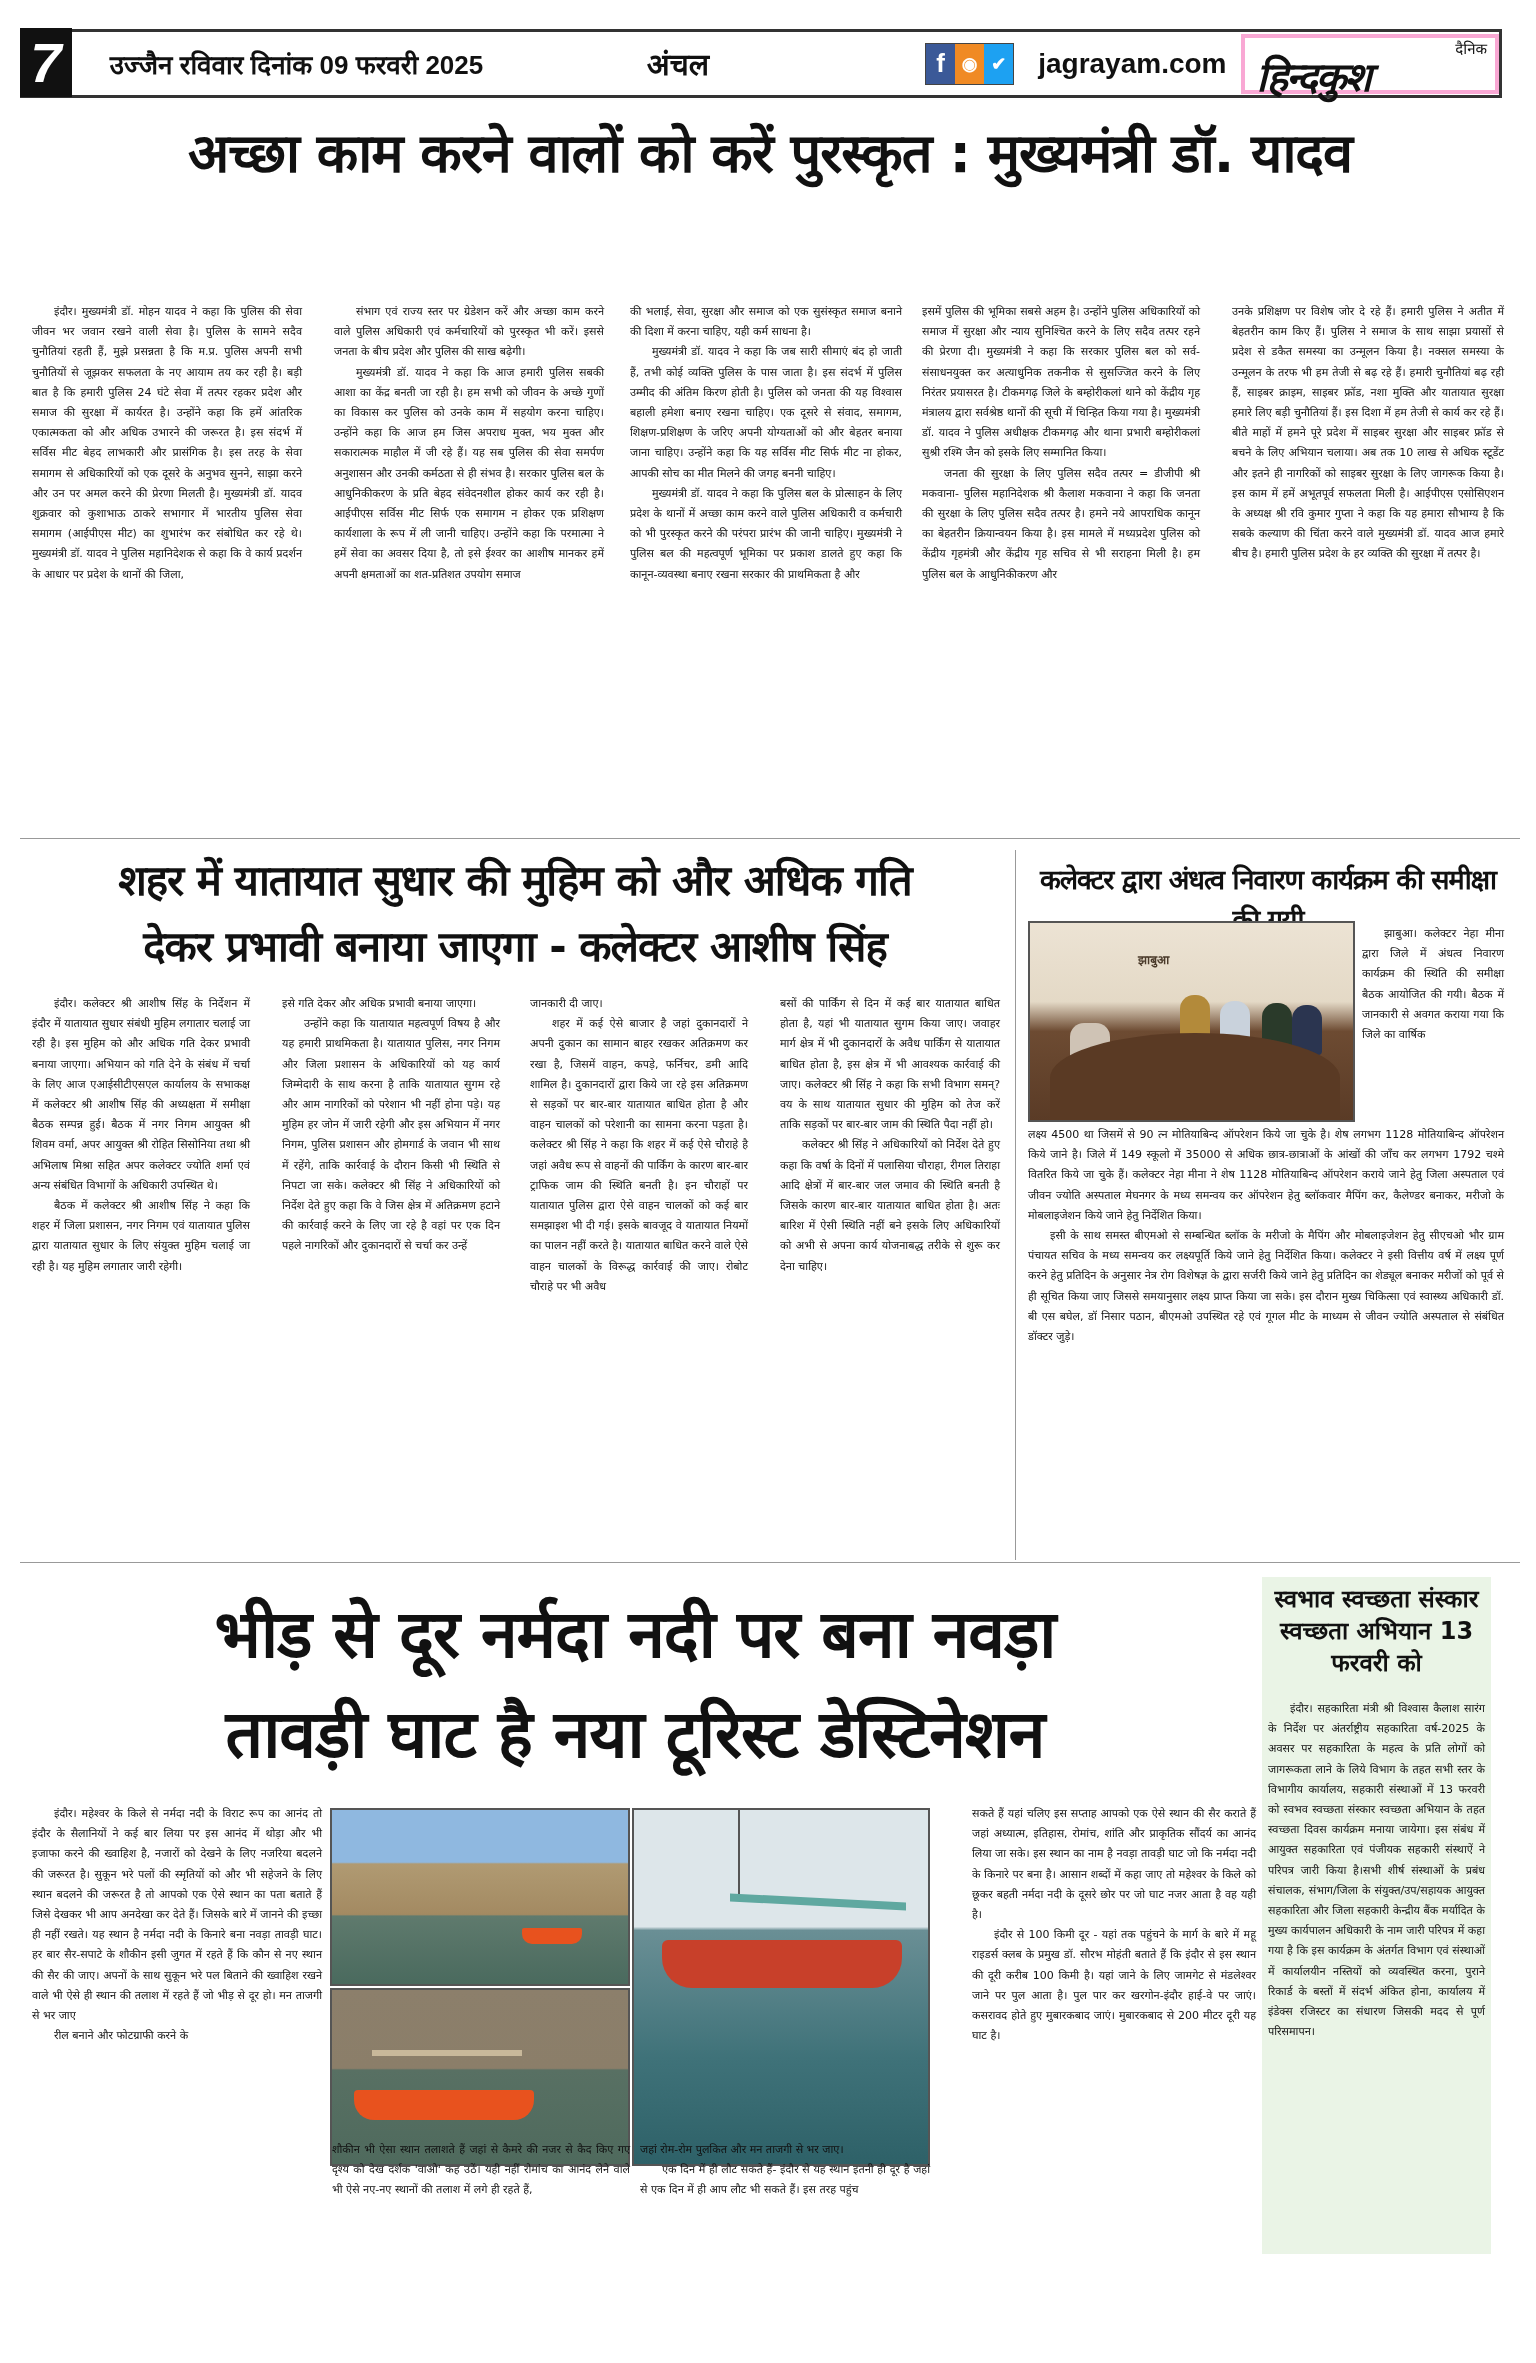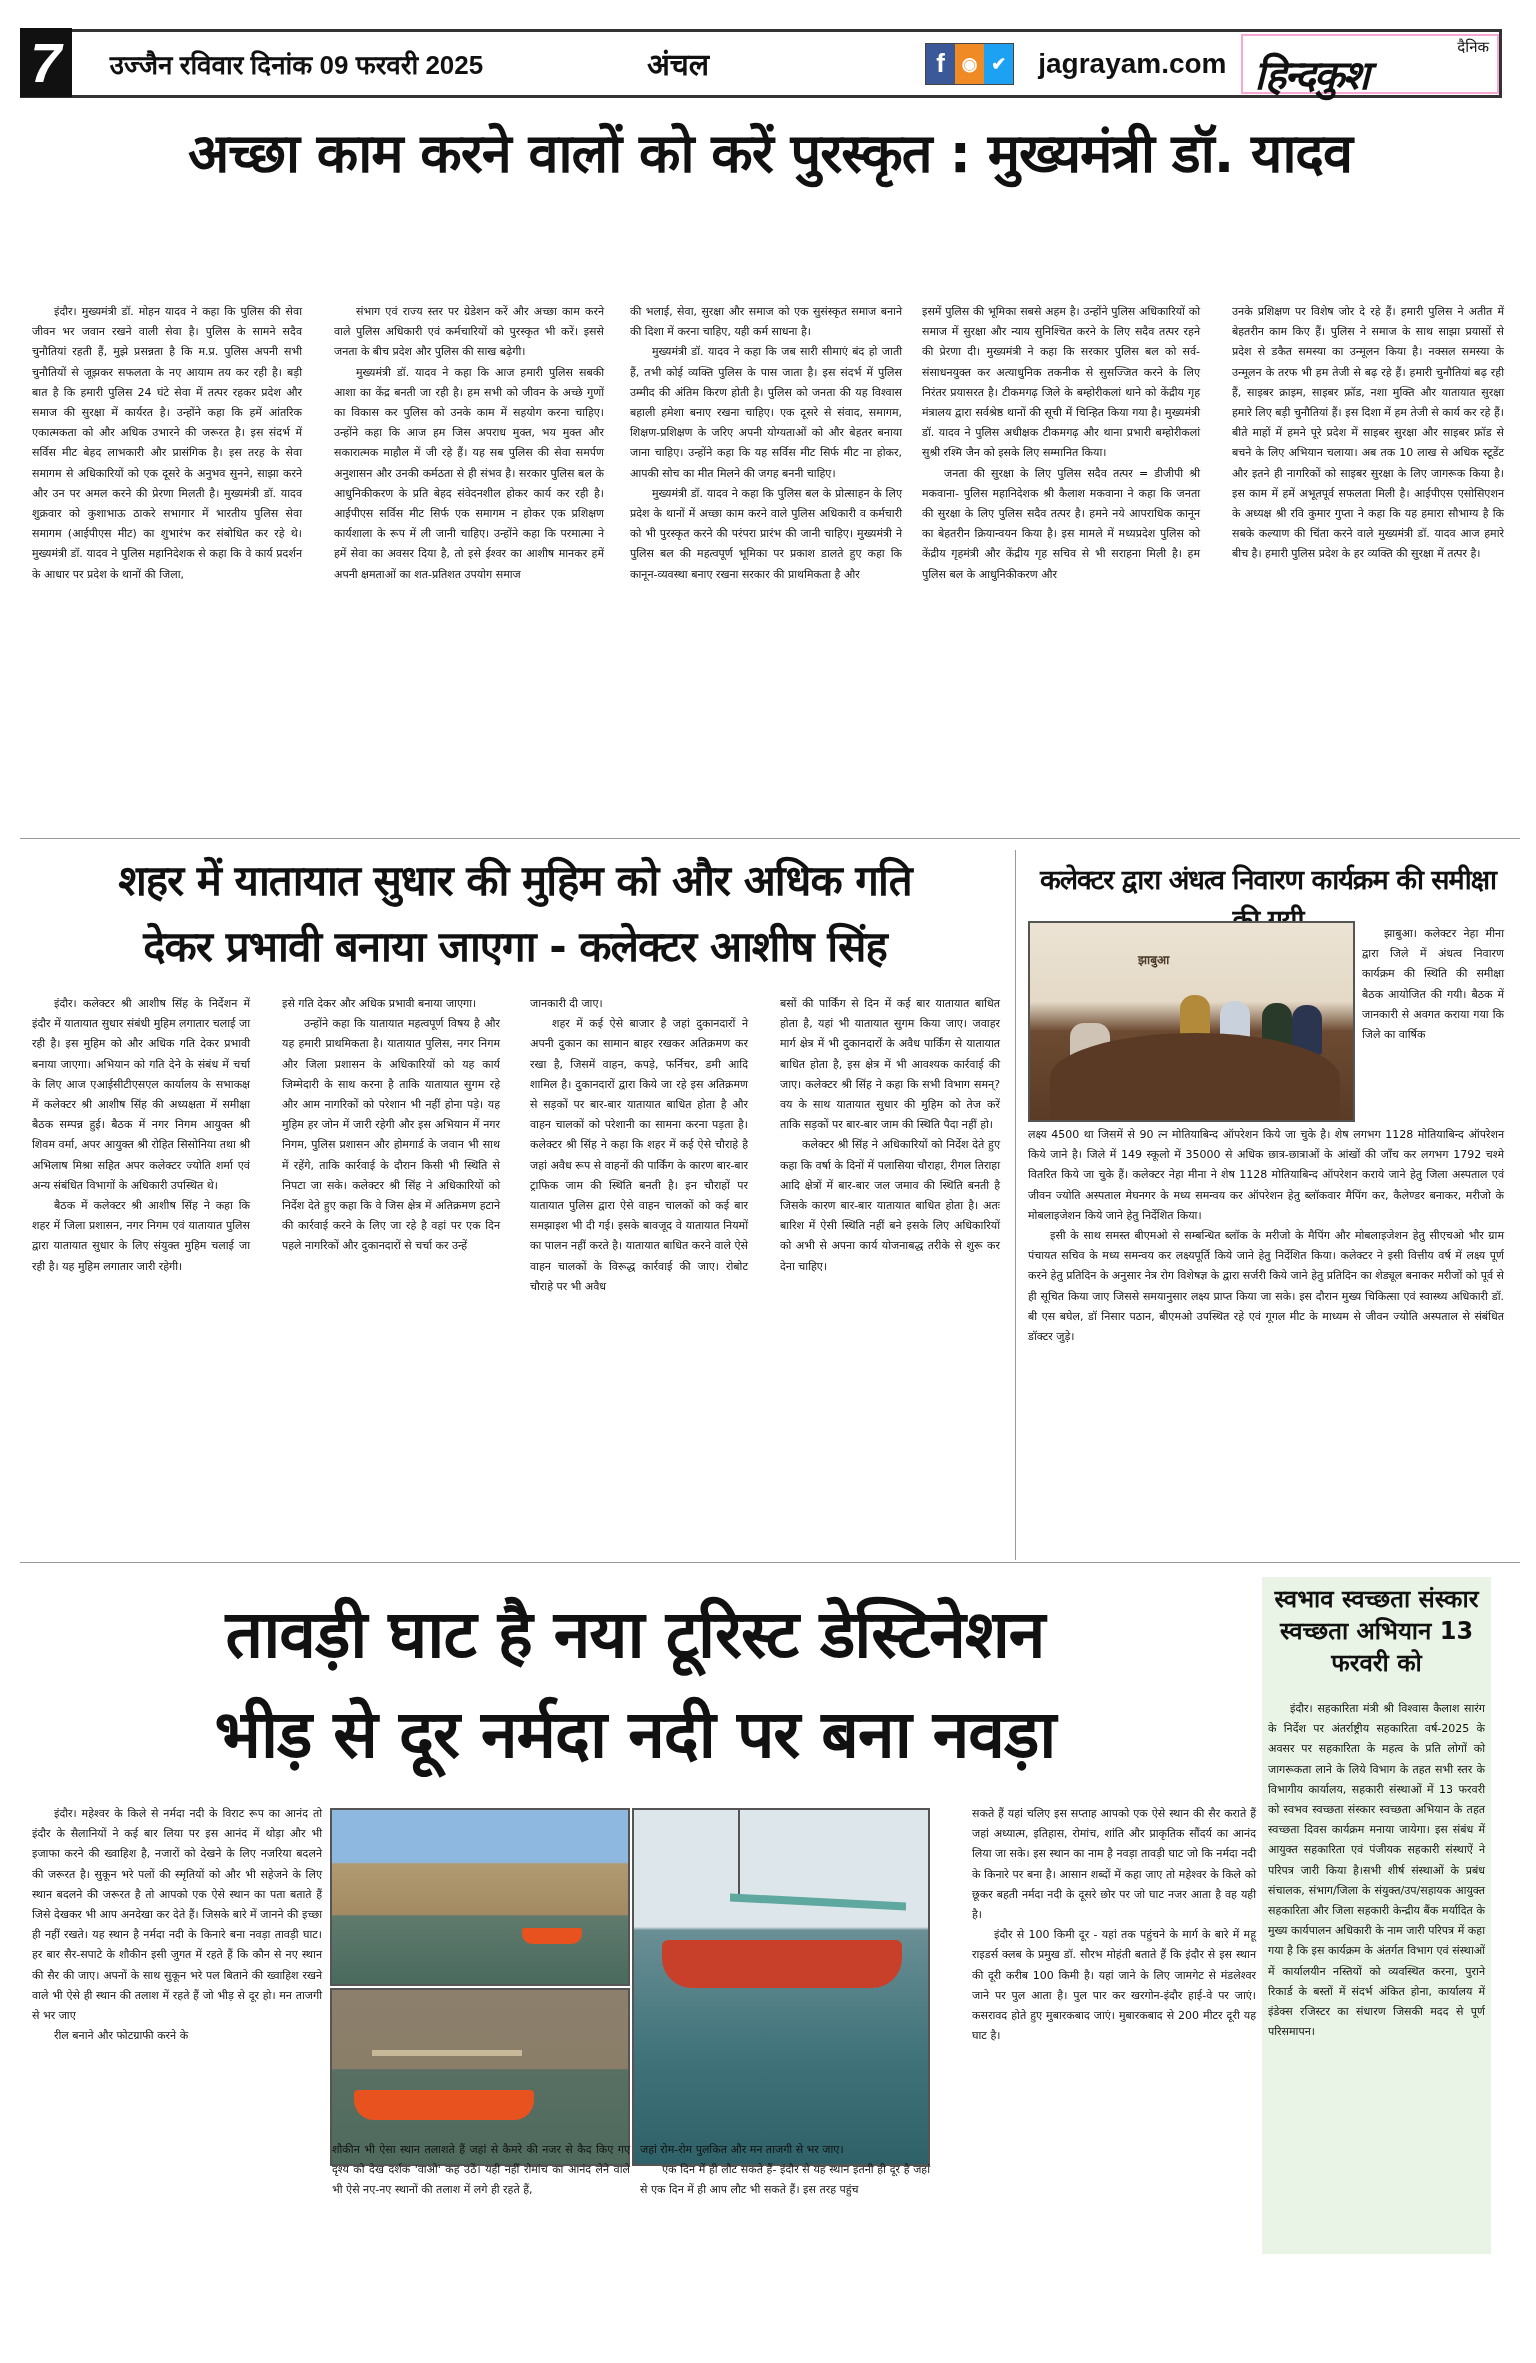--- a/index.html
+++ b/index.html
@@ -9,21 +9,21 @@
   .masthead { left: 20px; top: 29px; width: 1482px; height: 69px; border: 3px solid #333; border-left: none; display: flex; align-items: center; }
   .page-num { width: 52px; height: 69px; background: #111; color: #fff; font-family: "Liberation Sans", sans-serif; font-weight: bold; font-size: 56px; font-style: italic; display: flex; align-items: center; justify-content: center; margin-top: -3px; height: 69px; }
   .dateline { font-family: "Liberation Sans", sans-serif; font-size: 26px; font-weight: bold; margin-left: 38px; width: 470px; }
   .section { font-family: "Liberation Sans", sans-serif; font-size: 30px; font-weight: bold; margin-left: 70px; width: 280px; }
   .social { display: flex; margin-left: 0; border: 1px solid #444; }
   .social span { width: 29px; height: 40px; display: flex; align-items: center; justify-content: center; color: #fff; font-weight: bold; font-family: "Liberation Sans", sans-serif; font-size: 26px; }
   .fb { background: #3b5998; }
   .rss { background: #f08a24; font-size: 18px !important; }
   .tw { background: #1da1f2; font-size: 18px !important; }
   .site { font-family: "Liberation Sans", sans-serif; font-size: 28px; font-weight: bold; margin-left: 24px; }
-  .logo { margin-left: 14px; border: 2px solid #f9a8d4; width: 260px; height: 60px; position: relative; }
+  .logo { margin-left: 14px; border: 4px solid #f9a8d4; width: 260px; height: 60px; position: relative; }
   .logo-main { position: absolute; left: 12px; top: 10px; font-size: 40px; font-weight: 900; font-style: italic; font-family: "DejaVu Serif", serif; letter-spacing: -2px; }
   .logo-sub { position: absolute; right: 8px; top: 0; font-size: 15px; }
   
   .hl { font-family: "DejaVu Sans", sans-serif; font-weight: bold; text-align: center; letter-spacing: -1px; }
   .hl1 { left: 20px; top: 112px; width: 1500px; font-size: 54px; line-height: 84px; }
   .hl2 { left: 20px; top: 848px; width: 990px; font-size: 42px; line-height: 66px; }
   .hl3 { left: 1028px; top: 860px; width: 480px; font-size: 27px; line-height: 40px; }
   .hl4 { left: 20px; top: 1585px; width: 1230px; font-size: 66px; line-height: 100px; }
   .side-title { font-size: 24px; line-height: 32px; text-align: center; font-weight: bold; }
   
@@ -133,22 +133,22 @@
   <p>झाबुआ। कलेक्टर नेहा मीना द्वारा जिले में अंधत्व निवारण कार्यक्रम की स्थिति की समीक्षा बैठक आयोजित की गयी। बैठक में जानकारी से अवगत कराया गया कि जिले का वार्षिक</p>
 </div>
 <div class="abs col" id="a3body" style="left:1028px;top:1125px;width:476px;">
     <p class="noind">लक्ष्य 4500 था जिसमें से 90 त्न मोतियाबिन्द ऑपरेशन किये जा चुके है। शेष लगभग 1128 मोतियाबिन्द ऑपरेशन किये जाने है। जिले में 149 स्कूलो में 35000 से अधिक छात्र-छात्राओं के आंखों की जाँच कर लगभग 1792 चश्मे वितरित किये जा चुके हैं। कलेक्टर नेहा मीना ने शेष 1128 मोतियाबिन्द ऑपरेशन कराये जाने हेतु जिला अस्पताल एवं जीवन ज्योति अस्पताल मेघनगर के मध्य समन्वय कर ऑपरेशन हेतु ब्लॉकवार मैपिंग कर, कैलेण्डर बनाकर, मरीजो के मोबलाइजेशन किये जाने हेतु निर्देशित किया।</p>
     <p>इसी के साथ समस्त बीएमओ से सम्बन्धित ब्लॉक के मरीजो के मैपिंग और मोबलाइजेशन हेतु सीएचओ भौर ग्राम पंचायत सचिव के मध्य समन्वय कर लक्ष्यपूर्ति किये जाने हेतु निर्देशित किया। कलेक्टर ने इसी वित्तीय वर्ष में लक्ष्य पूर्ण करने हेतु प्रतिदिन के अनुसार नेत्र रोग विशेषज्ञ के द्वारा सर्जरी किये जाने हेतु प्रतिदिन का शेड्यूल बनाकर मरीजों को पूर्व से ही सूचित किया जाए जिससे समयानुसार लक्ष्य प्राप्त किया जा सके। इस दौरान मुख्य चिकित्सा एवं स्वास्थ्य अधिकारी डॉ. बी एस बघेल, डॉ निसार पठान, बीएमओ उपस्थित रहे एवं गूगल मीट के माध्यम से जीवन ज्योति अस्पताल से संबंधित डॉक्टर जुड़े।</p>
   </div>
 
 <div class="rule" style="left:20px;top:1562px;width:1500px;height:1px;"></div>
 
 <div class="abs hl hl4">
+  <div>भीड़ से दूर नर्मदा नदी पर बना नवड़ा</div>
   <div>तावड़ी घाट है नया टूरिस्ट डेस्टिनेशन</div>
-  <div>भीड़ से दूर नर्मदा नदी पर बना नवड़ा</div>
 </div>
 <div class="photo ghat-top">
     <div class="boat2"></div>
   </div>
 <div class="photo ghat-bottom">
     <div class="roof"></div>
     <div class="boat"></div>
   </div>
 <div class="photo river">
     <div class="mast"></div>

